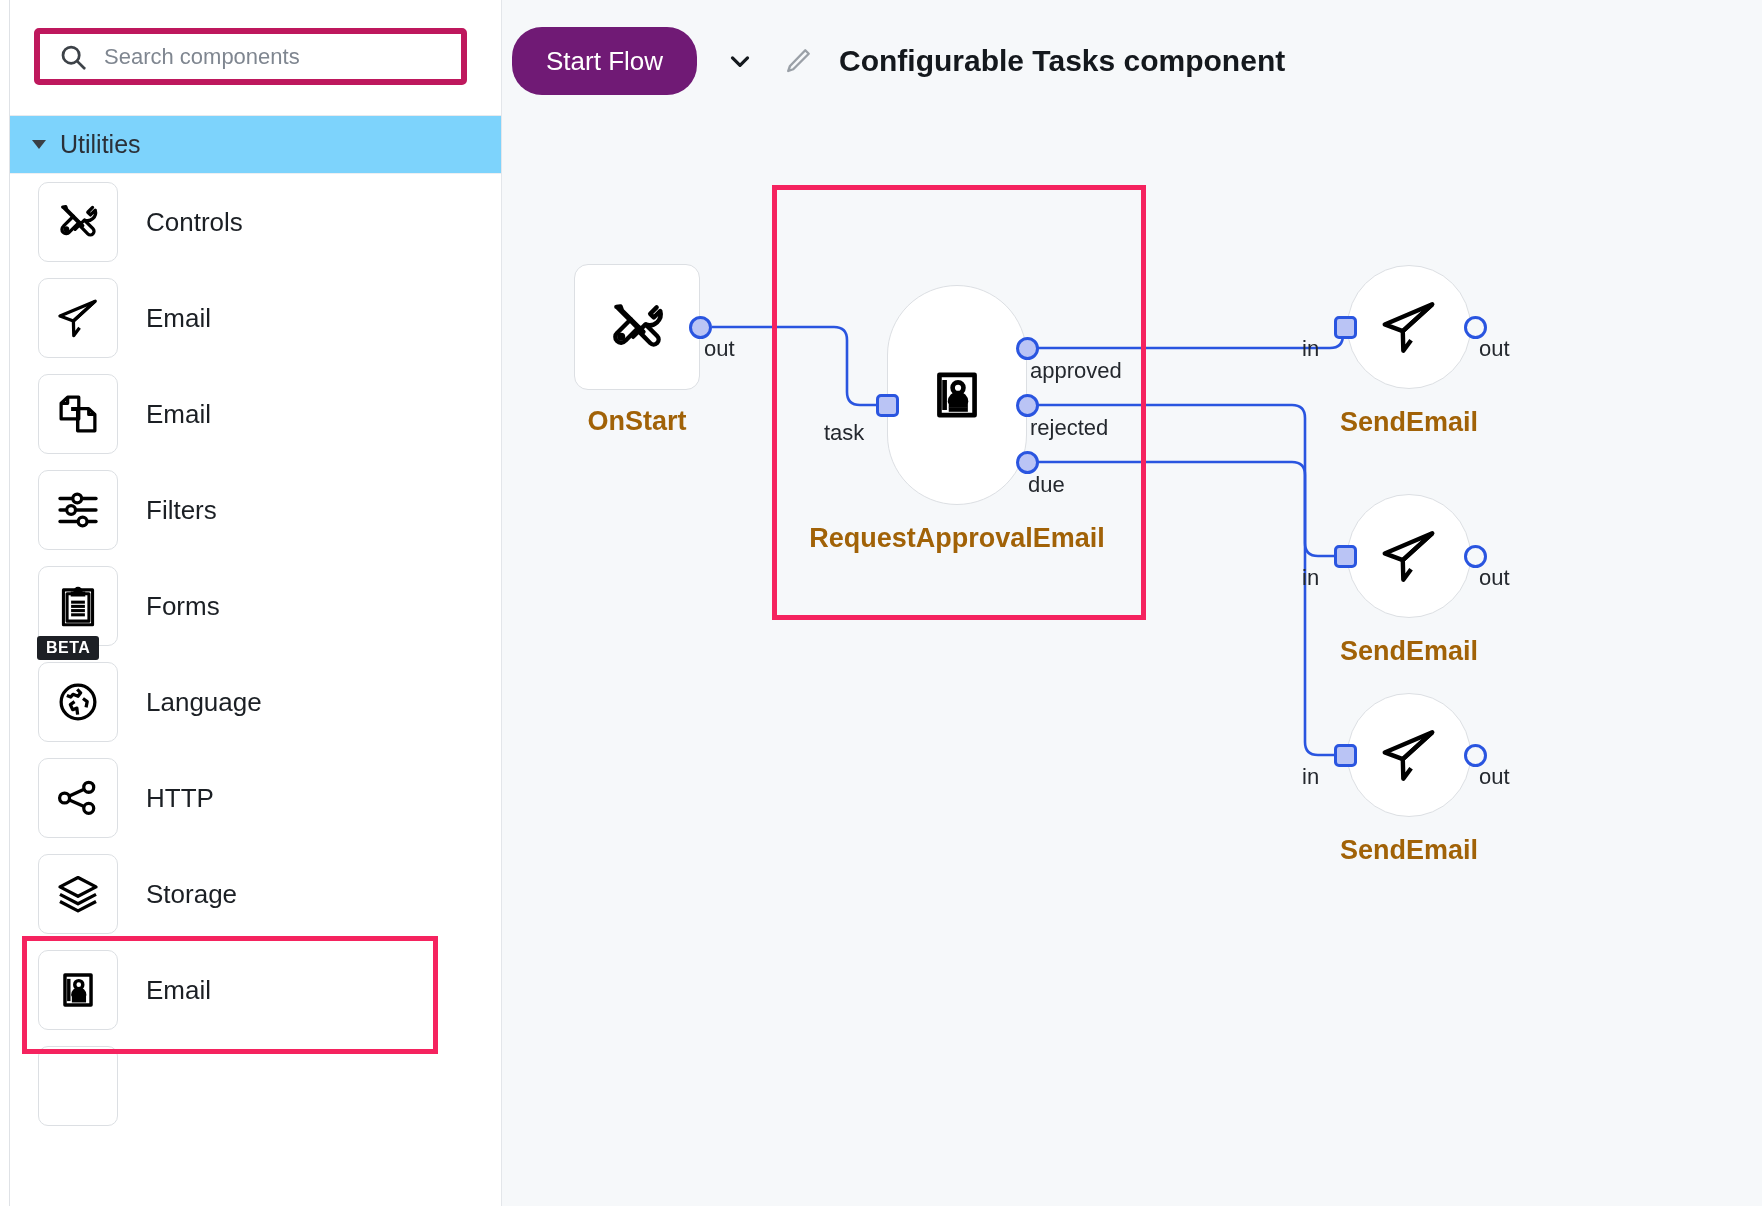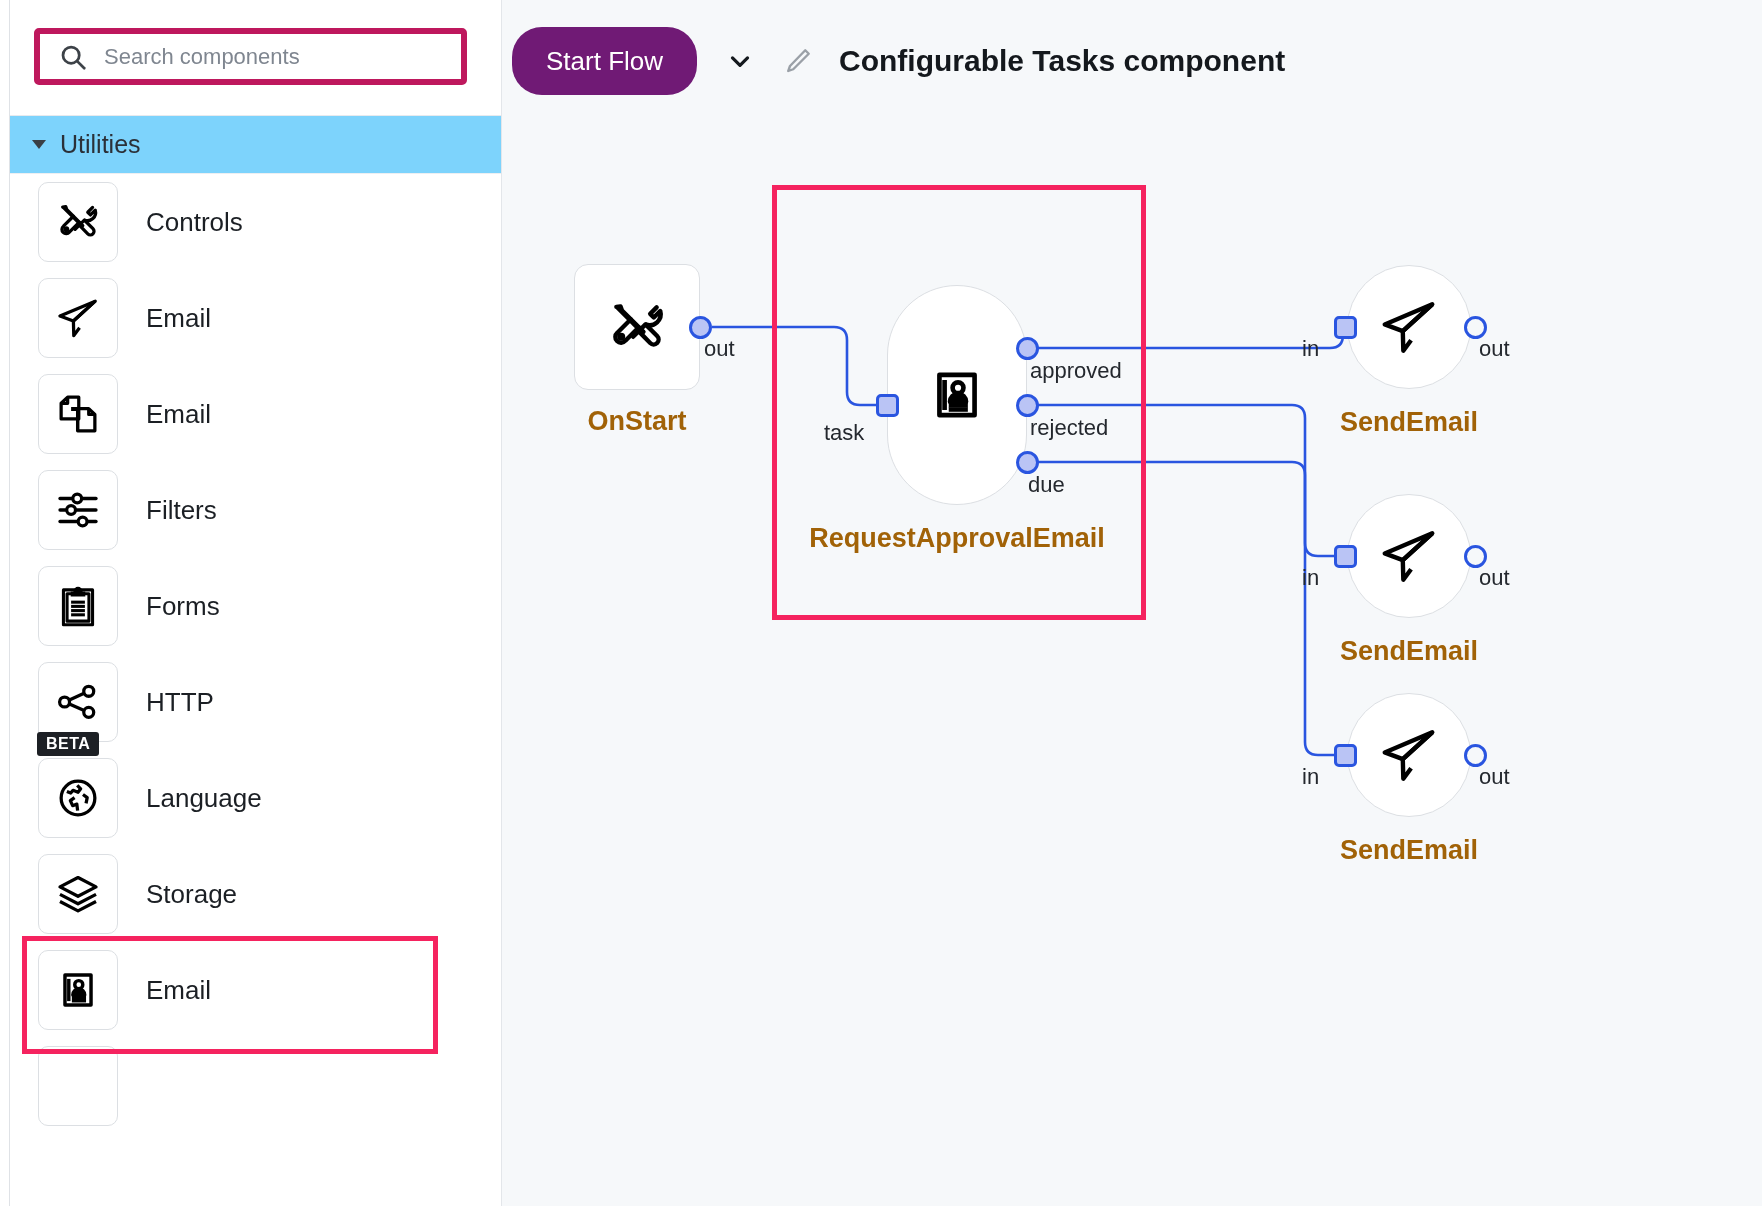--- a/index.html
+++ b/index.html
@@ -380,42 +380,42 @@
             <line x1="8.4" y1="12.2" x2="15.6" y2="12.2"></line>
             <line x1="8.4" y1="14.4" x2="15.6" y2="14.4"></line>
             <line x1="8.4" y1="16.6" x2="15.6" y2="16.6"></line>
           </svg>
         </div>
         <span class="comp-label">Forms</span>
       </div>
 
       <div class="comp-item">
         <div class="comp-tile">
+          <span class="beta-badge">BETA</span>
+          <svg width="46" height="46" viewBox="0 0 24 24" fill="none" stroke="#000" stroke-width="1.7" stroke-linejoin="round">
+            <circle cx="12" cy="12" r="8.8"></circle>
+            <path d="M6.2 8.6 L8.2 9.4 L9.4 8 L12 9 L13.4 7.2 L11.6 5.4"></path>
+            <path d="M10.2 11.8 L8 13.4 L9.2 16 L11.4 15.2 L11.8 18.6"></path>
+            <path d="M14.6 10.2 L16.8 11.8 L16.2 14.8"></path>
+          </svg>
+        </div>
+        <span class="comp-label">Language</span>
+      </div>
+
+      <div class="comp-item">
+        <div class="comp-tile">
           <svg width="46" height="46" viewBox="0 0 24 24" fill="none" stroke="#000" stroke-width="1.7">
             <circle cx="5" cy="12" r="2.6"></circle>
             <circle cx="17.6" cy="6.4" r="2.6"></circle>
             <circle cx="17.6" cy="17.4" r="2.6"></circle>
             <line x1="7.5" y1="11" x2="15.2" y2="7.4"></line>
             <line x1="7.5" y1="13" x2="15.2" y2="16.4"></line>
           </svg>
         </div>
         <span class="comp-label">HTTP</span>
-      </div>
-
-      <div class="comp-item">
-        <div class="comp-tile">
-          <span class="beta-badge">BETA</span>
-          <svg width="46" height="46" viewBox="0 0 24 24" fill="none" stroke="#000" stroke-width="1.7" stroke-linejoin="round">
-            <circle cx="12" cy="12" r="8.8"></circle>
-            <path d="M6.2 8.6 L8.2 9.4 L9.4 8 L12 9 L13.4 7.2 L11.6 5.4"></path>
-            <path d="M10.2 11.8 L8 13.4 L9.2 16 L11.4 15.2 L11.8 18.6"></path>
-            <path d="M14.6 10.2 L16.8 11.8 L16.2 14.8"></path>
-          </svg>
-        </div>
-        <span class="comp-label">Language</span>
       </div>
 
       <div class="comp-item">
         <div class="comp-tile">
           <svg width="46" height="46" viewBox="0 0 24 24" fill="none" stroke="#000" stroke-width="1.7" stroke-linejoin="round">
             <path d="M12 3.4 L21.4 8.3 L12 13.2 L2.6 8.3 Z"></path>
             <path d="M2.6 12.2 L12 17.1 L21.4 12.2"></path>
             <path d="M2.6 15.9 L12 20.8 L21.4 15.9"></path>
           </svg>
         </div>

